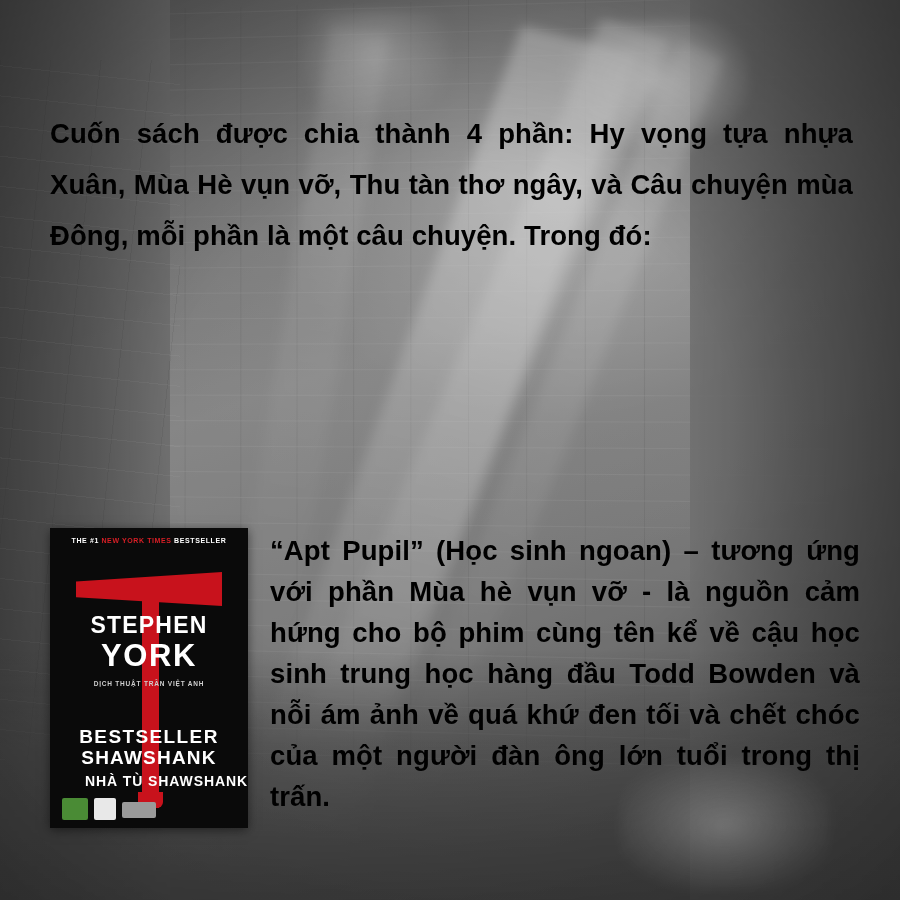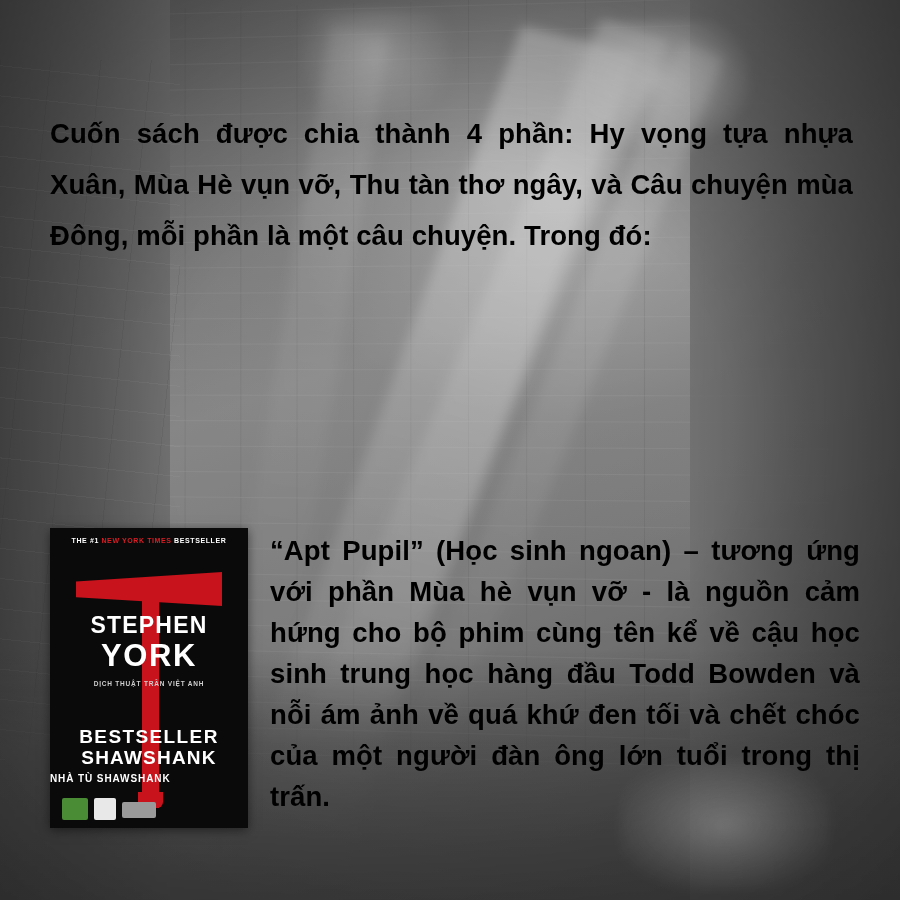--- a/index.html
+++ b/index.html
@@ -232,24 +232,24 @@
     top: 219px; left: 0; right: 0;
     text-align: center;
     color: #fff;
     font-weight: 700;
     font-size: 19px;
     letter-spacing: 1.2px;
   }
   .book .title-vn {
     position: absolute;
     top: 245px; left: 0; right: 0;
-    text-align: left;
+    text-align: right;
     color: #ffffff;
     font-weight: 700;
-    font-size: 10px;
+    font-size: 14px;
     letter-spacing: .9px;
   }
   .book .badge {
     position: absolute;
     left: 12px;
     bottom: 8px;
     width: 26px;
     height: 22px;
     background: #4a8b35;
     border-radius: 2px;

